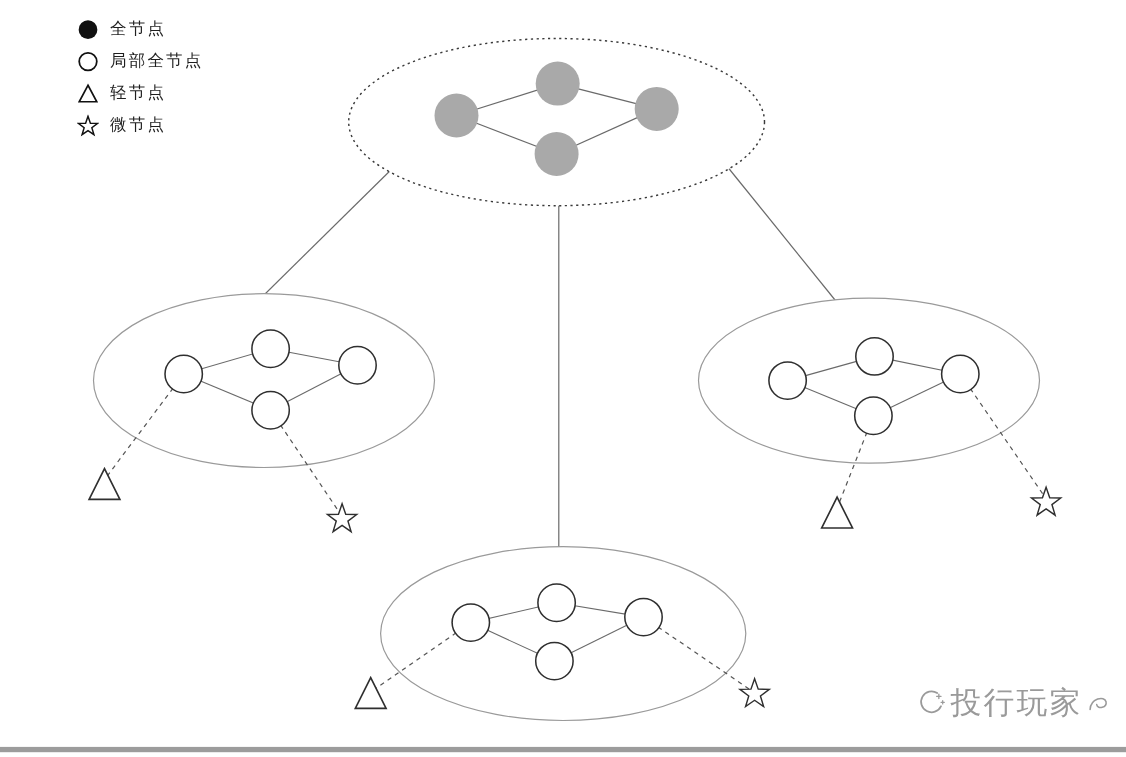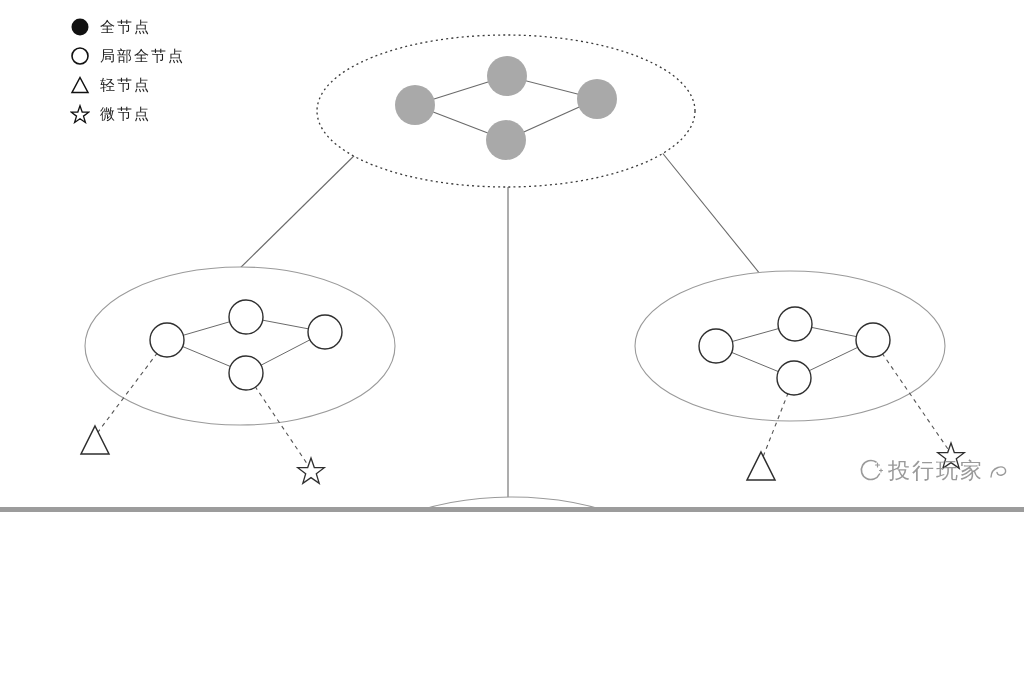--- a/index.html
+++ b/index.html
@@ -3,21 +3,21 @@
 <meta charset="utf-8">
 <style>
   * { margin: 0; padding: 0; box-sizing: border-box; }
   html, body { background: #ffffff; }
   body {
     font-family: "Liberation Sans", "DejaVu Sans", sans-serif;
     width: 1024px; height: 688px; overflow: hidden;
   }
   .stage {
     position: relative;
-    width: 1024px; height: 512px;
+    width: 1024px; height: 684px;
     background: #ffffff;
     overflow: hidden;
   }
   .diagram {
     position: absolute; left: 0; top: 0;
     width: 1024px; height: 688px;
   }
   .legend {
     position: absolute; left: 70px; top: 17px;
     display: flex; flex-direction: column; gap: 9px;
@@ -27,21 +27,21 @@
   .legend-icon { flex: 0 0 auto; display: block; }
   .legend-label {
     font-size: 15px; color: #1f1f1f; letter-spacing: 2px; line-height: 20px;
   }
   .watermark {
     position: absolute; right: 14px; bottom: 26px;
     display: flex; align-items: center; gap: 4px;
     z-index: 3;
   }
   .watermark-text {
-    font-size: 22px; color: #9a9a9a; letter-spacing: 2px;
+    font-size: 28px; color: #9a9a9a; letter-spacing: 2px;
   }
   .footer-bar {
     position: absolute; left: 0; right: 0; bottom: 0;
     height: 5px; background: #9c9c9c; z-index: 4;
   }
 </style>
 </head>
 <body>
 
 <div class="stage">

